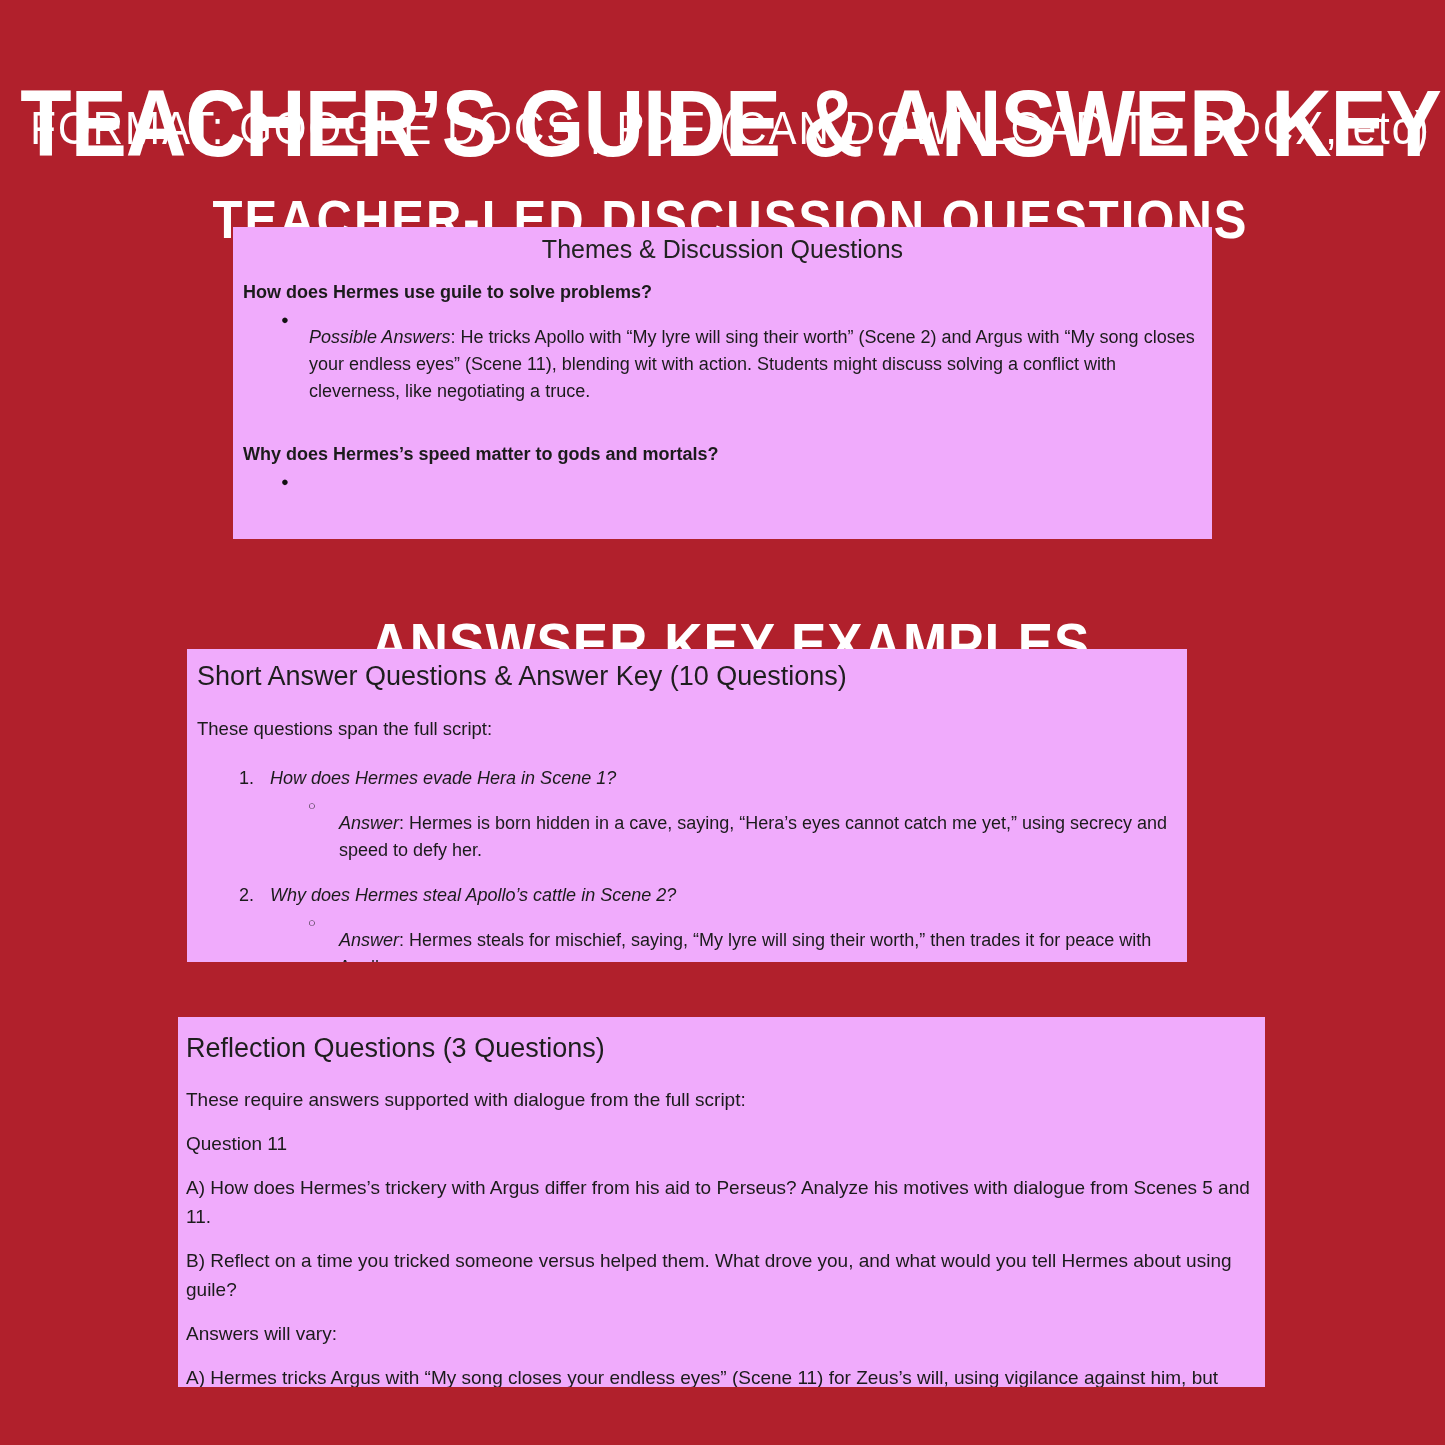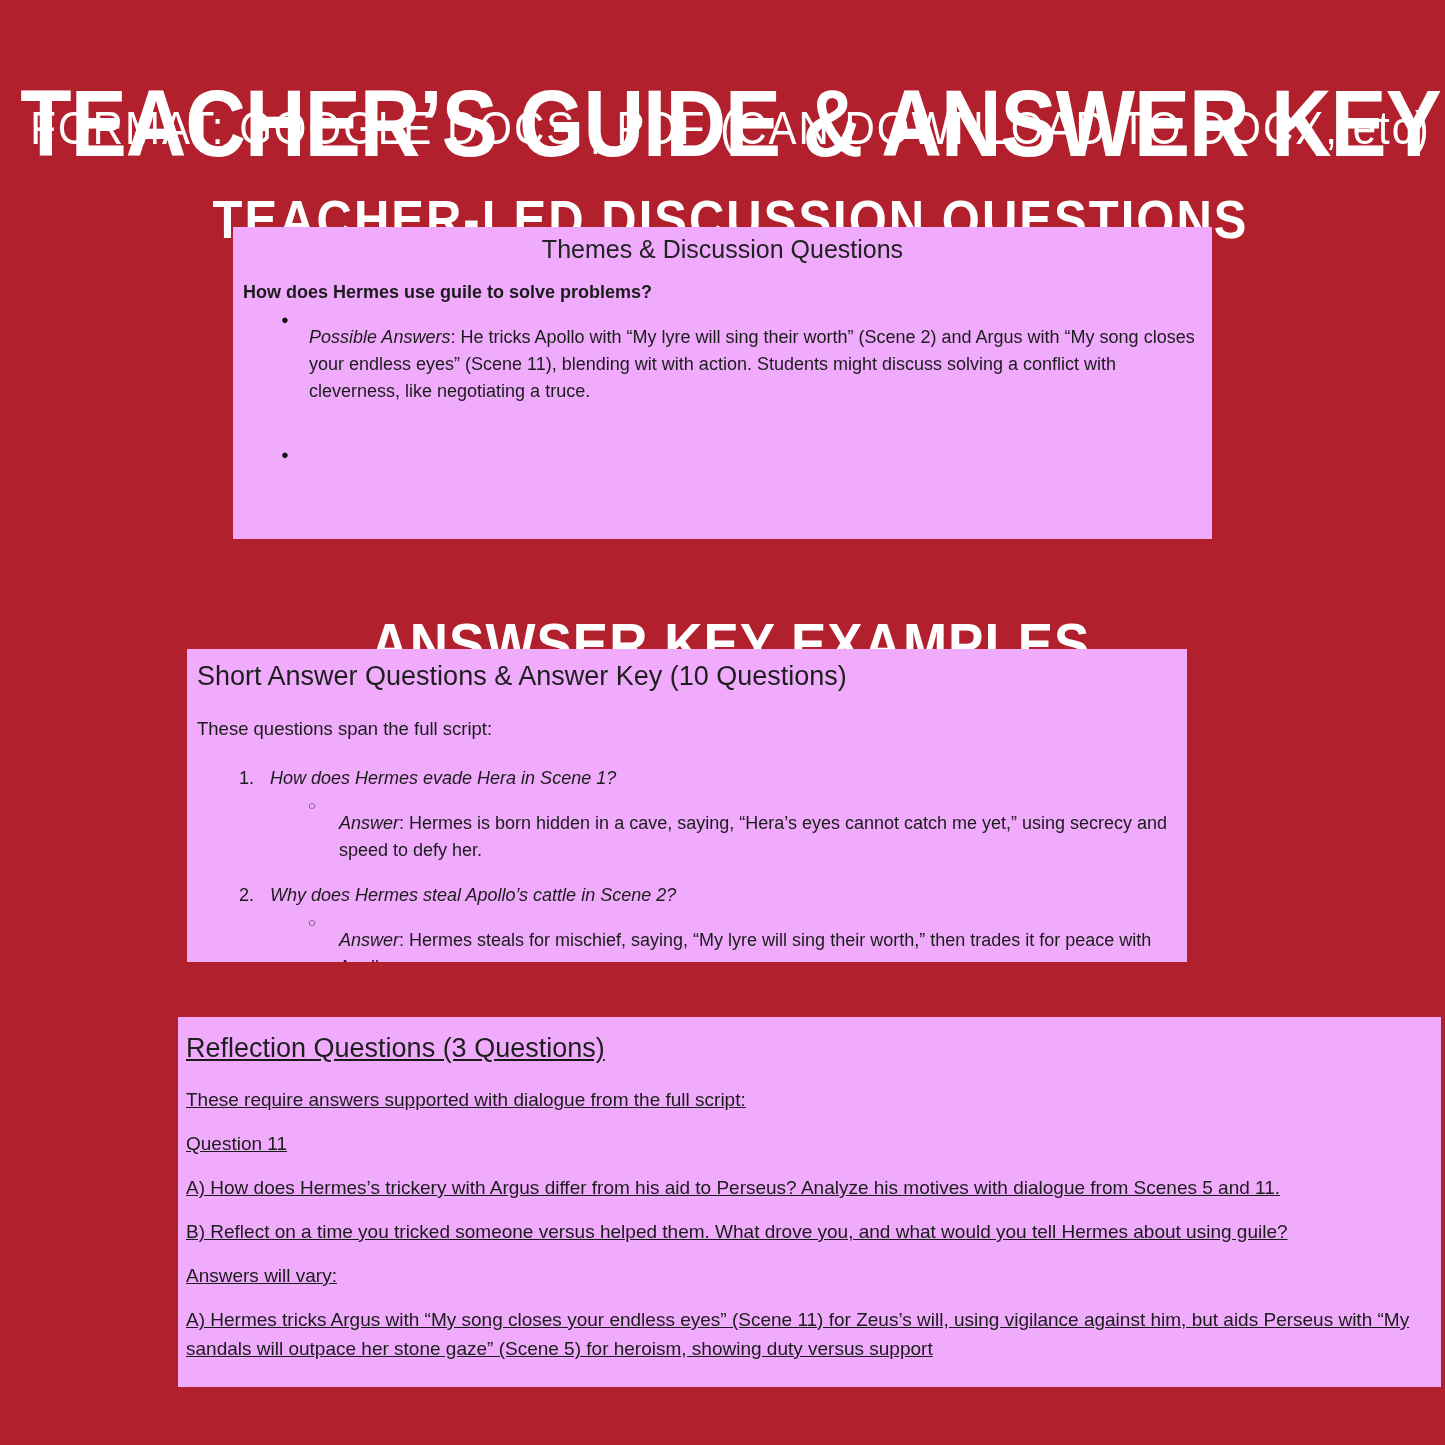--- a/index.html
+++ b/index.html
@@ -42,21 +42,21 @@
     letter-spacing:1px;white-space:nowrap;
   }
 
   
   .panel{
     position:absolute;background:#f0abfc;color:#1b1b1b;
     overflow:hidden;box-sizing:border-box;
   }
   .panel-themes{left:233px;top:227px;width:979px;height:312px;padding:6px 10px 0 10px;}
   .panel-short {left:187px;top:649px;width:1000px;height:313px;padding:10px 14px 0 10px;}
-  .panel-reflect{left:178px;top:1017px;width:1263px;height:370px;padding:14px 14px 0 8px;text-decoration:underline;}
+  .panel-reflect{left:178px;top:1017px;width:1087px;height:370px;padding:14px 14px 0 8px;}
 
   .doc-title-center{
     font-size:25px;line-height:32px;text-align:center;
     font-weight:400;margin:0 0 14px 0;color:#222;
   }
   .doc-title-left{
     font-size:27px;line-height:34px;text-align:left;
     font-weight:400;margin:0 0 22px 0;color:#1e1e1e;
   }
 
@@ -102,20 +102,21 @@
 
     <div class="q-block first">
       <p class="q-bold">How does Hermes use guile to solve problems?</p>
       <div class="bullet-row">
         <span class="marker">●</span>
         <p class="b-text"><em class="i-label">Possible Answers</em><span>: He tricks Apollo with “My lyre will sing their worth” (Scene 2) and Argus with “My song closes your endless eyes” (Scene 11), blending wit with action. Students might discuss solving a conflict with cleverness, like negotiating a truce.</span></p>
       </div>
     </div>
 
     <div class="q-block">
+      <p class="q-bold">Why does Hermes’s speed matter to gods and mortals?</p>
       <div class="bullet-row">
         <span class="marker">●</span>
       </div>
     </div>
 
   </section>
 
   <h2 class="answer-key-heading">ANSWSER KEY EXAMPLES</h2>
 
   <section class="panel panel-short">

